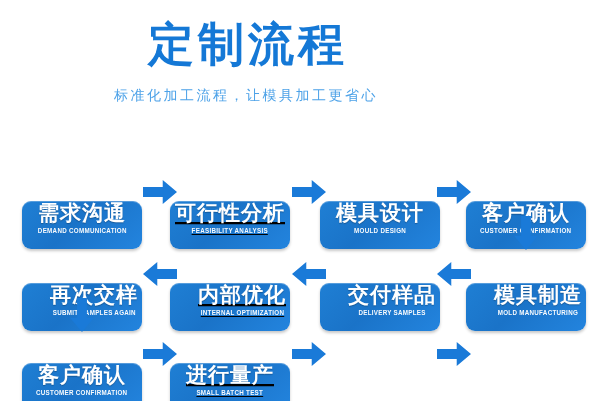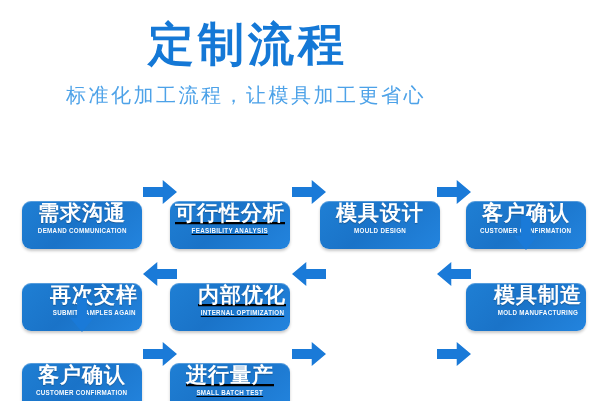--- a/index.html
+++ b/index.html
@@ -34,21 +34,21 @@
     font-weight: bold;
     color: #1478d6;
     letter-spacing: 4px;
     text-shadow: 0 1px 0 rgba(255,255,255,0.6);
   }
   .sub-title {
     position: absolute;
     left: 0;
     top: 84px;
     width: 492px;
-    font-size: 20px;
+    font-size: 14px;
     line-height: 22px;
     color: #4da2e8;
     letter-spacing: 2.5px;
     font-weight: normal;
   }
 
   
   .flow {
     position: absolute;
     left: 0;
@@ -181,20 +181,24 @@
     <span class="en">SUBMIT SAMPLES AGAIN</span>
   </div>
   <div class="arrow-h left ah-r2a"></div>
 
   <div class="node r2 c2">
     <span class="cn">内部优化</span>
     <span class="en">INTERNAL OPTIMIZATION</span>
   </div>
   <div class="arrow-h left ah-r2b"></div>
 
+  <div class="node r2 c3">
+    <span class="cn">交付样品</span>
+    <span class="en">DELIVERY SAMPLES</span>
+  </div>
   <div class="arrow-h left ah-r2c"></div>
 
   <div class="node r2 c4">
     <span class="cn">模具制造</span>
     <span class="en">MOLD MANUFACTURING</span>
   </div>
 
   <div class="arrow-v av-left"></div>
 
   <div class="node r3 c1">

